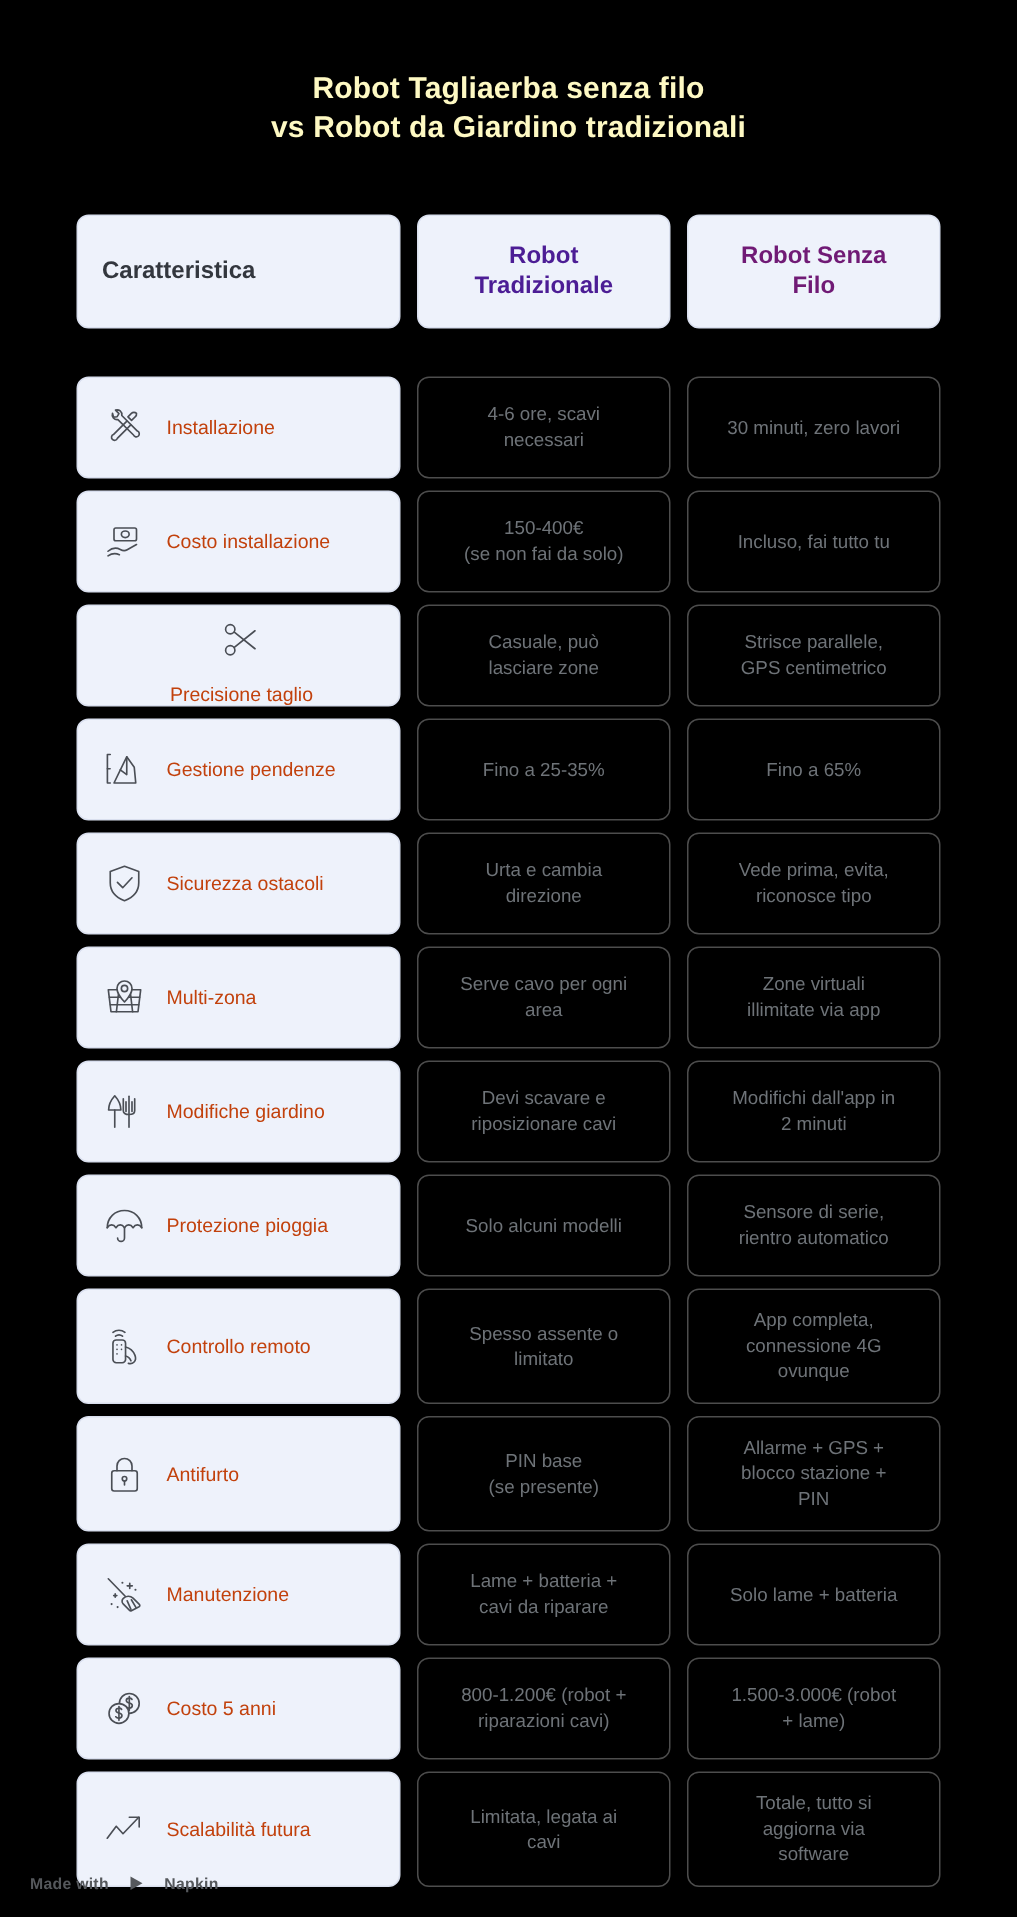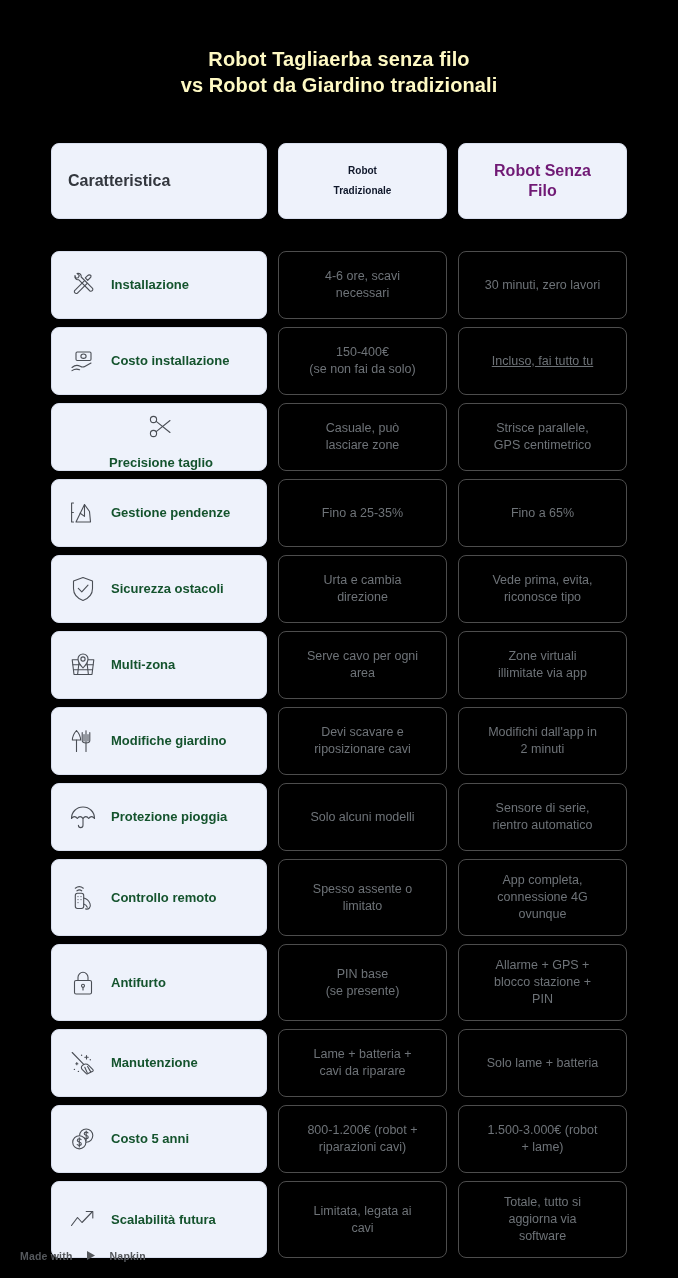--- a/index.html
+++ b/index.html
@@ -97,22 +97,22 @@
   .body-row .cell { min-height: 56px; }
 
   .feature-cell {
     justify-content: flex-start;
     gap: 11px;
     padding-left: 14px;
     text-align: left;
   }
   .feature-label {
     font-size: 13px;
-    font-weight: bold;
-    color: #14532d;
+    font-weight: normal;
+    color: #c2410c;
     line-height: 16px;
   }
   .value-text {
     font-size: 12.5px;
     line-height: 17px;
     color: #6e7378;
     white-space: pre-line;
   }
 
   .icon {
@@ -148,21 +148,21 @@
   <div class="title-wrap">
     <div class="title-line">Robot Tagliaerba senza filo</div>
     <div class="title-line">vs Robot da Giardino tradizionali</div>
   </div>
 
   <div class="table">
 
     <div class="row header">
       <div class="cell light col-feature">Caratteristica</div>
       <div class="cell light col-val">
-        <span class="value-text" style="font-size:10px;font-weight:bold;color:#0f172a;line-height:20px;">Robot
+        <span class="value-text" style="font-size:16px;font-weight:bold;color:#4c1d95;line-height:20px;">Robot
 Tradizionale</span>
       </div>
       <div class="cell light col-val">
         <span class="value-text" style="font-size:16px;font-weight:bold;color:#701a75;line-height:20px;">Robot Senza
 Filo</span>
       </div>
     </div>
 
     <div id="rows-container" style="display: flex; flex-direction: column; gap: 8px; margin-top: 8px;">
         <div class="row body-row">
@@ -197,21 +197,21 @@
                   <path d="M4 24.6 c3.3-2.3 5.6-1.7 7.6-.8"></path>
                 </g>
               </svg>
             </span>
             <span class="feature-label">Costo installazione</span>
           </div>
           <div class="cell dark col-val" style="height: 68px;">
             <span class="value-text">150-400€
 (se non fai da solo)</span>
           </div>
-          <div class="cell dark col-val" style="height: 68px; text-decoration: underline;">
+          <div class="cell dark col-val" style="height: 68px;">
             <span class="value-text">Incluso, fai tutto tu</span>
           </div>
         </div>
         <div class="row body-row">
           <div class="cell light col-feature feature-cell" style="height: 68px; flex-direction: column;">
             <span class="icon">
               <svg width="30" height="30" viewBox="0 0 30 30">
                 <g fill="none" stroke="#4a4e55" stroke-width="1.1" stroke-linecap="round" stroke-linejoin="round">
                   <circle cx="7.5" cy="7.5" r="3.1"></circle>
                   <circle cx="7.5" cy="21.5" r="3.1"></circle>

